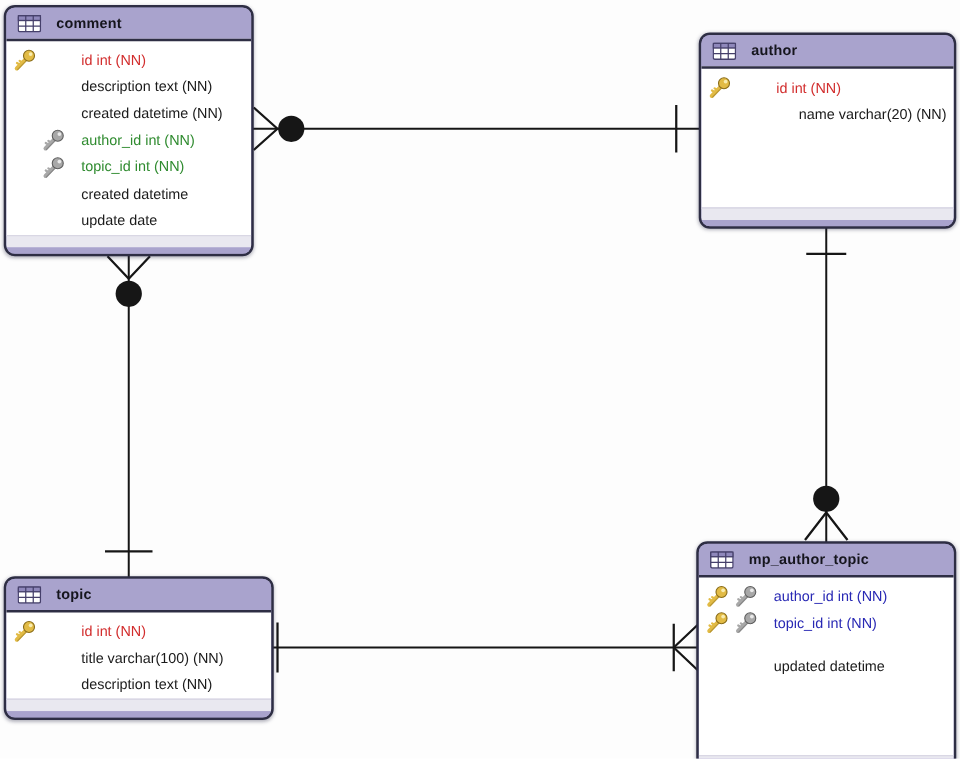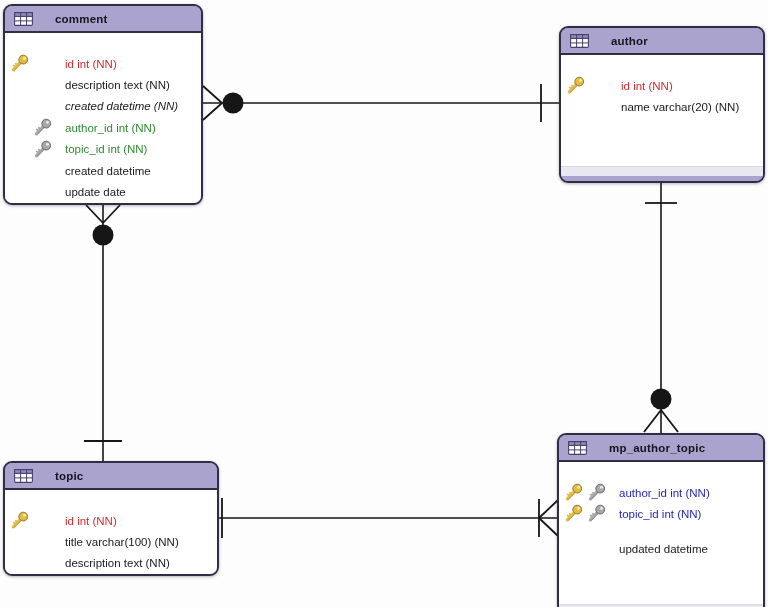--- a/index.html
+++ b/index.html
@@ -11,26 +11,26 @@
   .etable{
     position:absolute;z-index:2;display:flex;flex-direction:column;
     background:#a9a3cd;border:2px solid #2e2e44;border-radius:9px;overflow:hidden;
     box-shadow:0 1px 3px rgba(40,40,70,.35);box-sizing:border-box;
   }
   #t-comment{left:3px;top:4px;width:200px;height:201px;}
   #t-author{left:559px;top:26px;width:206px;height:157px;}
   #t-topic{left:3px;top:461px;width:216px;height:115px;}
   #t-mp{left:557px;top:433px;width:208px;height:188px;}
   .thead{
-    height:25px;flex:0 0 auto;display:flex;align-items:center;gap:22px;
+    height:25px;flex:0 0 auto;display:flex;align-items:center;gap:12px;
     padding-left:9px;background:#a9a3cd;
   }
   .tname{font-size:11.5px;font-weight:700;color:#15151d;letter-spacing:.2px;}
   .ticon{display:inline-flex;line-height:0;}
-  .tbody{flex:1 1 auto;background:#ffffff;border-top:2px solid #2e2e44;padding-top:20px;}
+  .tbody{flex:1 1 auto;background:#ffffff;border-top:2px solid #2e2e44;padding-top:5px;}
   .tfoot-light{flex:0 0 auto;height:9px;background:#e9e8f0;border-top:1px solid #d9d7e4;}
   .tfoot-purple{flex:0 0 auto;height:5px;background:#a9a3cd;}
   .row{position:relative;height:21.4px;display:flex;align-items:center;padding-left:60px;}
   .collabel{font-size:11.5px;white-space:nowrap;}
   .keyicon{position:absolute;top:1px;line-height:0;}
   .key-gold{left:5px;}
   .key-gray{left:28px;}
 </style>
 </head>
 <body>
@@ -87,21 +87,21 @@
               <path d="M5.6 12.6 L3.6 11.4 M7.4 10.8 L5.7 9.7" stroke="#e2bb45" stroke-width="1.8" stroke-linecap="round"></path>
               <circle cx="13.2" cy="5.6" r="4.4" fill="#e2bb45" stroke="#8a6d1a" stroke-width="0.9"></circle>
               <circle cx="14.5" cy="4.2" r="1.5" fill="#f8ecb0"></circle>
             </svg></span>
           <span class="collabel" style="color: rgb(210, 45, 45);">id int (NN)</span>
         </div>
         <div class="row">
           <span class="collabel" style="color: rgb(26, 26, 26);">description text (NN)</span>
         </div>
         <div class="row">
-          <span class="collabel" style="color: rgb(26, 26, 26); font-style: italic;">created datetime (NN)</span>
+          <span class="collabel" style="color: rgb(26, 26, 26);">created datetime (NN)</span>
         </div>
         <div class="row">
           <span class="keyicon key-gray"><svg width="20" height="19" viewBox="0 0 20 19">
               <path d="M10.3 8.7 L3.4 15.8" stroke="#a8a8a8" stroke-width="3.2" stroke-linecap="round"></path>
               <path d="M10.3 8.7 L3.4 15.8" stroke="#5f5f5f" stroke-width="1" stroke-linecap="round" opacity="0.45" fill="none" transform="translate(0.8,0.8)"></path>
               <path d="M5.6 12.6 L3.6 11.4 M7.4 10.8 L5.7 9.7" stroke="#a8a8a8" stroke-width="1.8" stroke-linecap="round"></path>
               <circle cx="13.2" cy="5.6" r="4.4" fill="#a8a8a8" stroke="#5f5f5f" stroke-width="0.9"></circle>
               <circle cx="14.5" cy="4.2" r="1.5" fill="#e9e9e9"></circle>
             </svg></span>
           <span class="collabel" style="color: rgb(47, 139, 47);">author_id int (NN)</span>
@@ -143,21 +143,21 @@
           <span class="keyicon key-gold"><svg width="20" height="19" viewBox="0 0 20 19">
               <path d="M10.3 8.7 L3.4 15.8" stroke="#e2bb45" stroke-width="3.2" stroke-linecap="round"></path>
               <path d="M10.3 8.7 L3.4 15.8" stroke="#8a6d1a" stroke-width="1" stroke-linecap="round" opacity="0.45" fill="none" transform="translate(0.8,0.8)"></path>
               <path d="M5.6 12.6 L3.6 11.4 M7.4 10.8 L5.7 9.7" stroke="#e2bb45" stroke-width="1.8" stroke-linecap="round"></path>
               <circle cx="13.2" cy="5.6" r="4.4" fill="#e2bb45" stroke="#8a6d1a" stroke-width="0.9"></circle>
               <circle cx="14.5" cy="4.2" r="1.5" fill="#f8ecb0"></circle>
             </svg></span>
           <span class="collabel" style="color: rgb(210, 45, 45);">id int (NN)</span>
         </div>
         <div class="row">
-          <span class="collabel" style="color: rgb(26, 26, 26);">name varchar(20) (NN)</span>
+          <span class="collabel" style="color: rgb(26, 26, 26); margin-left: 18px;">name varchar(20) (NN)</span>
         </div>
       </div>
     <div class="tfoot-light"></div>
     <div class="tfoot-purple"></div>
   </div>
 
   <div id="t-topic" class="etable">
     <div class="thead">
       <span class="ticon">
           <svg width="19" height="14" viewBox="0 0 19 14">

